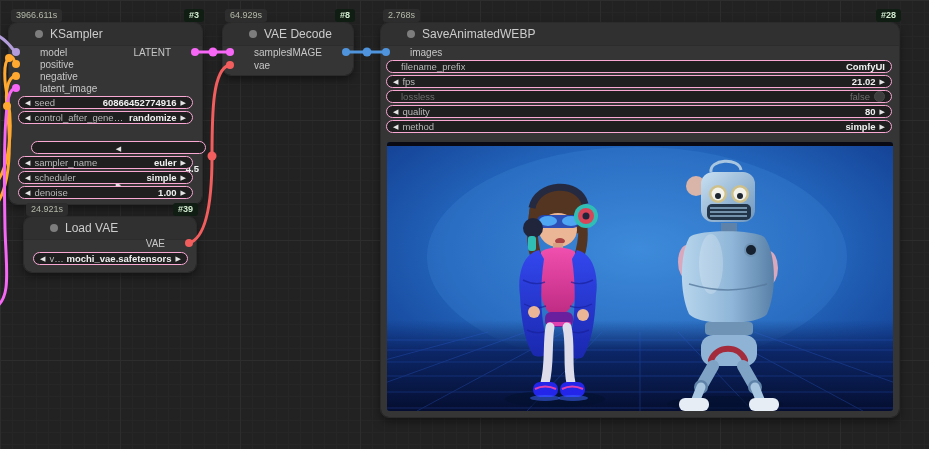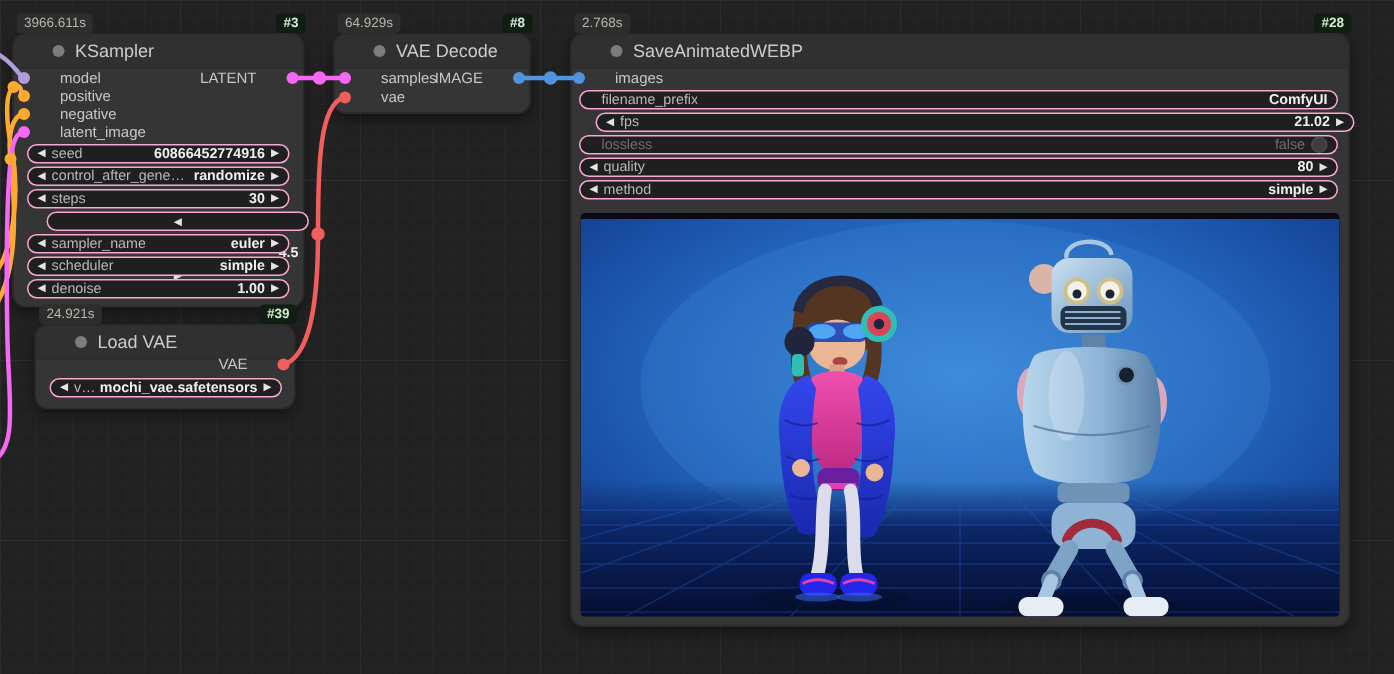--- a/index.html
+++ b/index.html
@@ -89,26 +89,20 @@
     <span class="wlabel">seed</span>
     <span class="wvalue">60866452774916</span>
     <span class="arr">▶</span>
   </div>
   <div class="widget" style="left:9px;top:88px;width:175px;">
     <span class="arr">◀</span>
     <span class="wlabel">control_after_generate</span>
     <span class="wvalue">randomize</span>
     <span class="arr">▶</span>
   </div>
-  <div class="widget" style="left:9px;top:103px;width:175px;">
-    <span class="arr">◀</span>
-    <span class="wlabel">steps</span>
-    <span class="wvalue">30</span>
-    <span class="arr">▶</span>
-  </div>
   <div class="widget" style="left:22px;top:118px;width:175px;flex-direction:column;">
     <span class="arr">◀</span>
     <span class="wlabel">cfg</span>
     <span class="wvalue">4.5</span>
     <span class="arr">▶</span>
   </div>
   <div class="widget" style="left:9px;top:133px;width:175px;">
     <span class="arr">◀</span>
     <span class="wlabel">sampler_name</span>
     <span class="wvalue">euler</span>
@@ -177,21 +171,21 @@
   </div>
   <div class="slot" style="left:1px;top:23px;">
     <span class="dot dot-image"></span>
     <span>images</span>
   </div>
 
   <div class="widget" style="left:5px;top:37px;width:506px;">
     <span class="wlabel" style="padding-left:8px;">filename_prefix</span>
     <span class="wvalue">ComfyUI</span>
   </div>
-  <div class="widget" style="left:16px;top:52px;width:506px;">
+  <div class="widget" style="left:5px;top:52px;width:506px;">
     <span class="arr">◀</span>
     <span class="wlabel">fps</span>
     <span class="wvalue">21.02</span>
     <span class="arr">▶</span>
   </div>
   <div class="widget dim" style="left:5px;top:67px;width:506px;">
     <span class="wlabel" style="padding-left:8px;">lossless</span>
     <span class="wvalue">false</span>
     <span class="toggle-dot"></span>
   </div>

